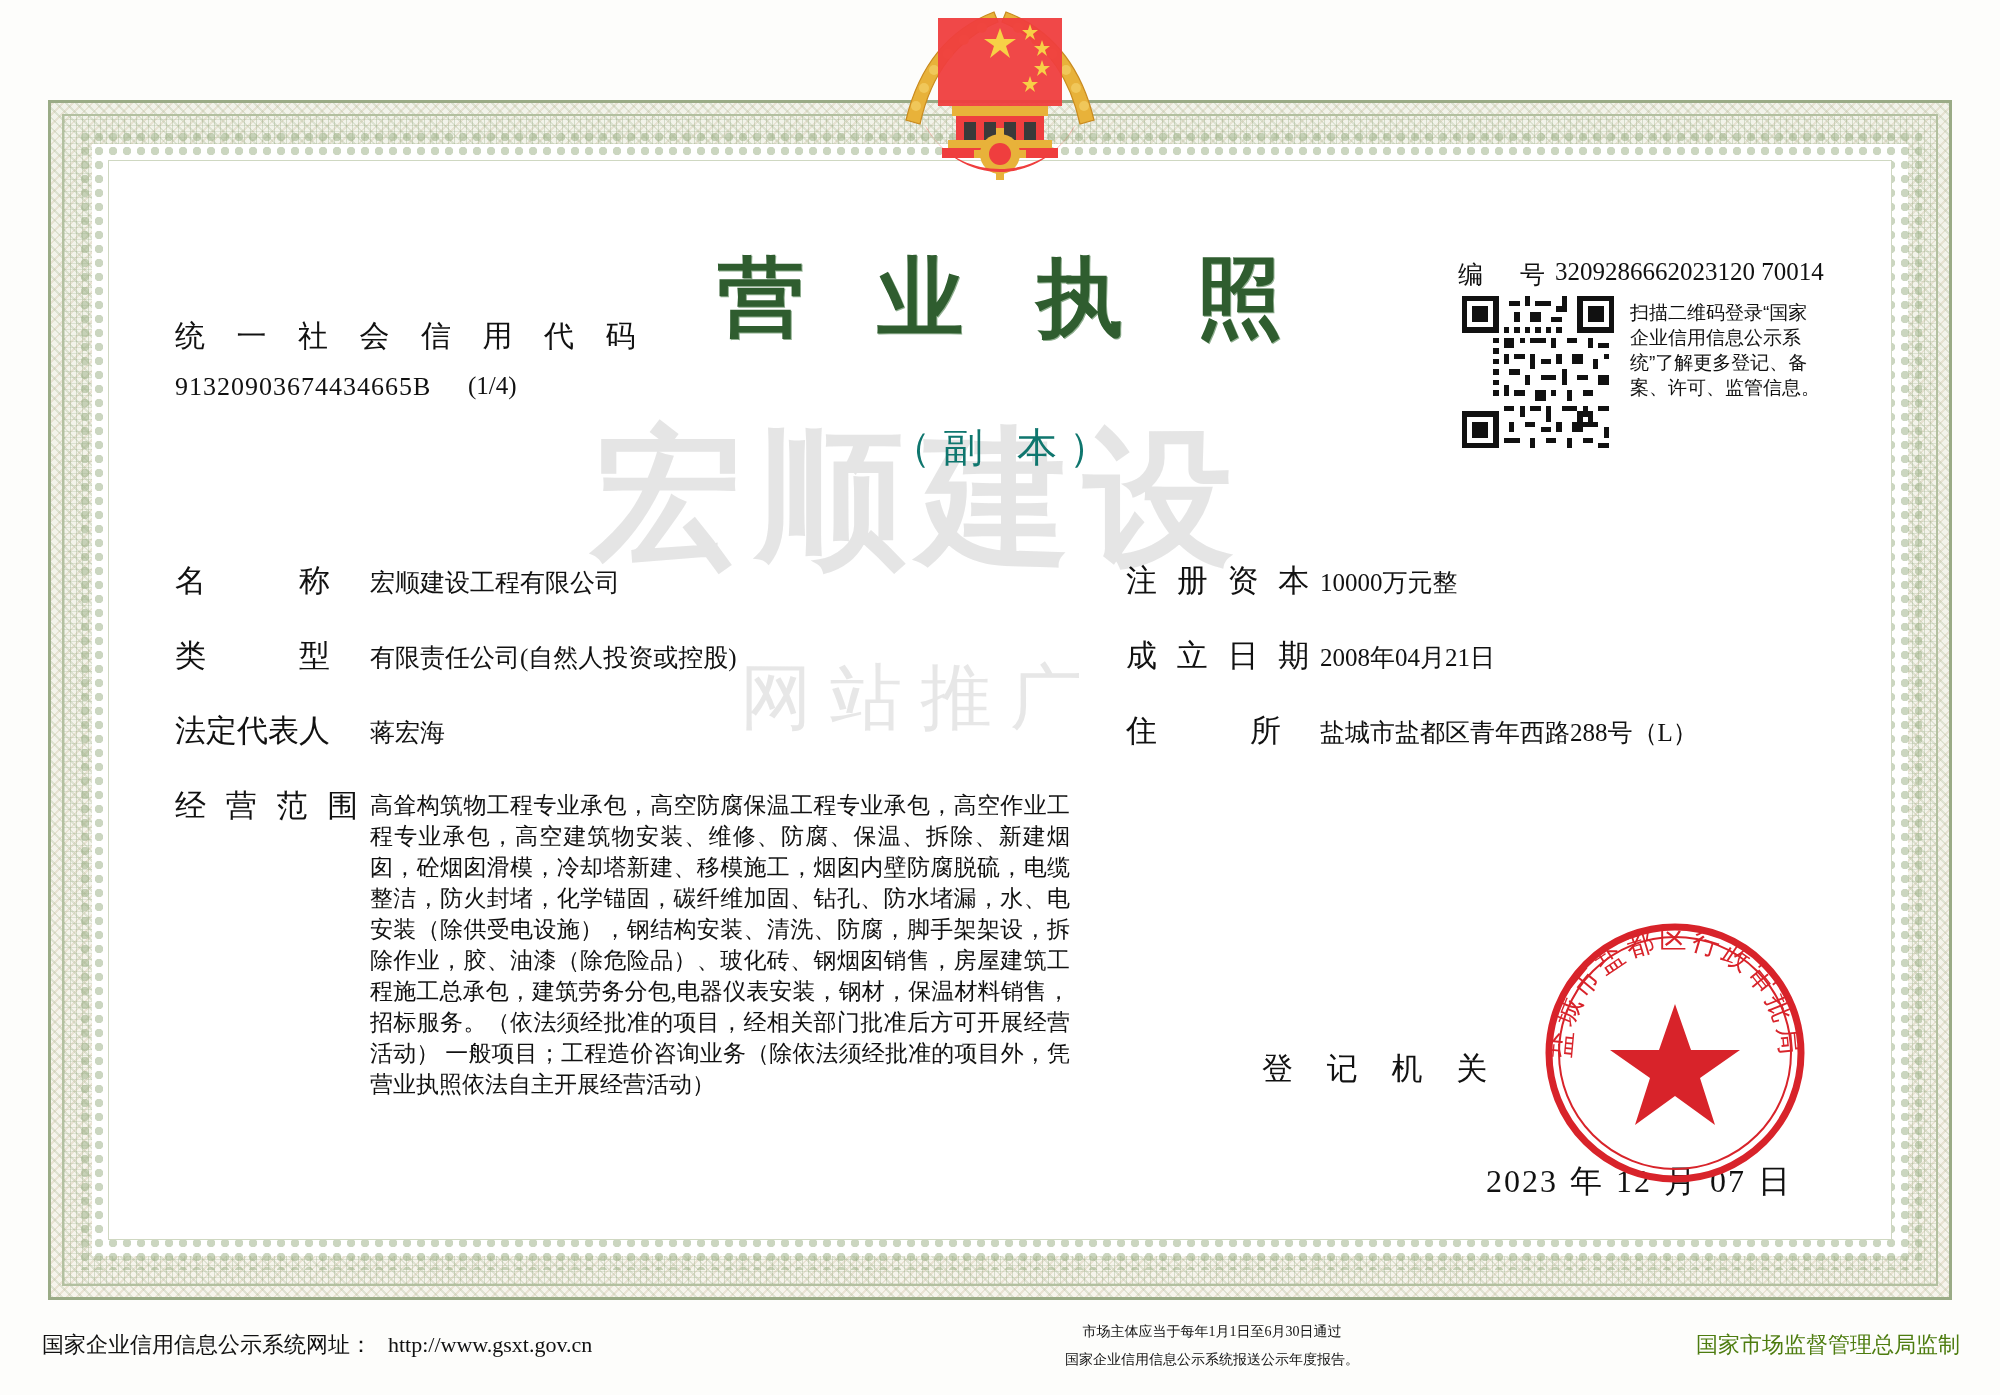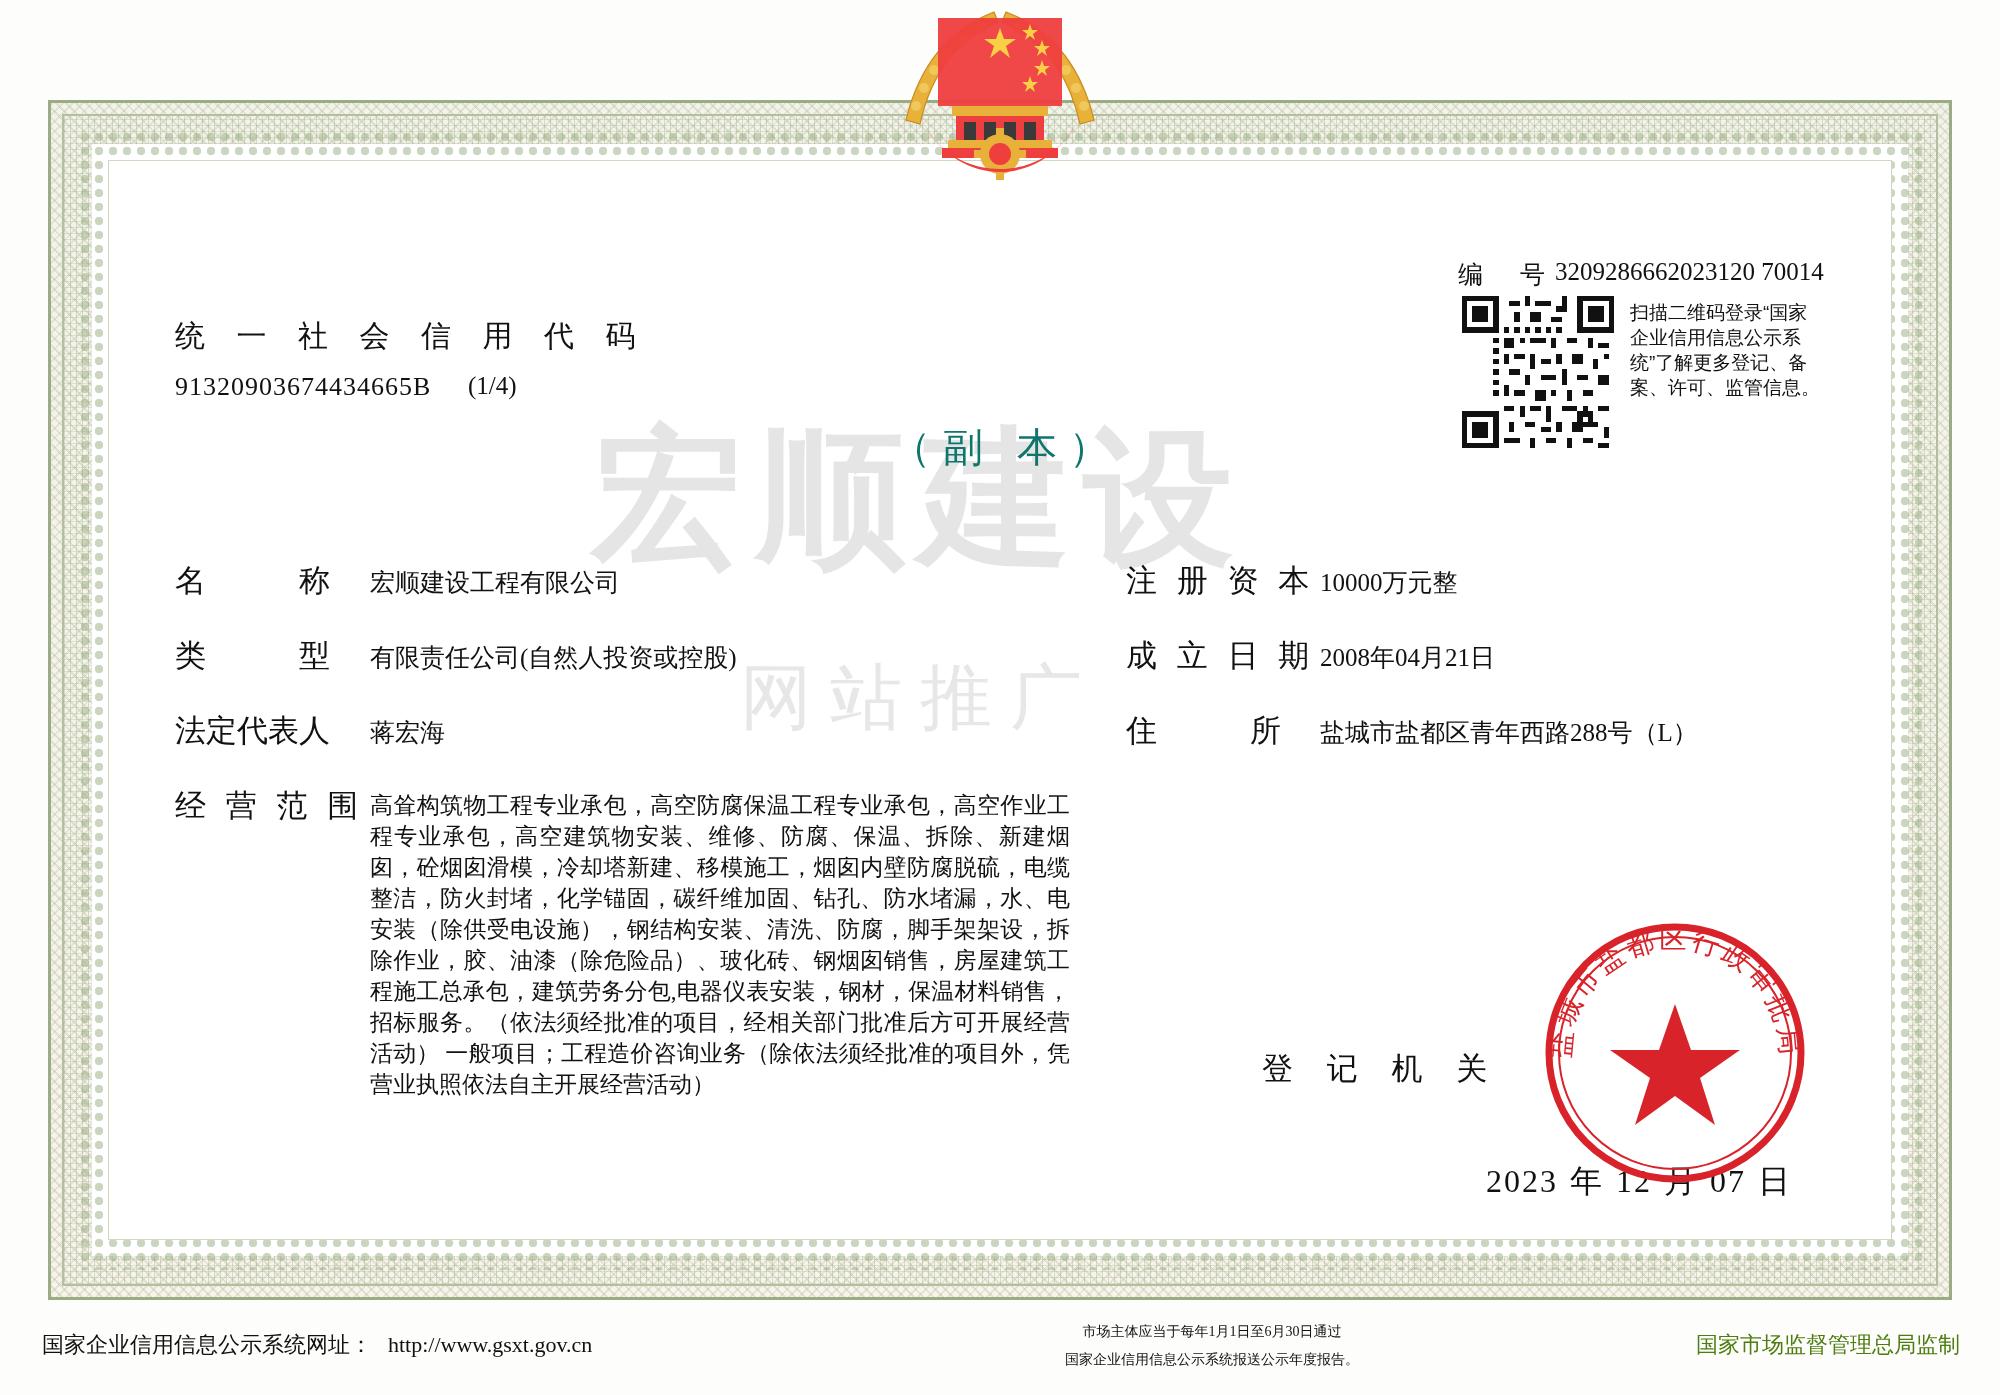--- a/index.html
+++ b/index.html
@@ -368,20 +368,21 @@
         <rect x="126" y="148" width="10" height="8"></rect>
       </g>
 
       <path d="M34 122 C70 186 150 186 186 122 L178 134 C146 178 74 178 42 134 Z" fill="#ef3e3e"></path>
     </svg>
   </div>
 
   <div class="watermark">宏顺建设</div>
   <div class="watermark2">网站推广</div>
 
+  <div class="title-main">营 业 执 照</div>
   <div class="title-sub">（副  本）</div>
 
   <div class="credit-label">统 一 社 会 信 用 代 码</div>
   <div class="credit-value">91320903674434665B</div>
   <div class="credit-page">(1/4)</div>
 
   <div class="serial-label">编　号</div>
   <div class="serial-value">3209286662023120 70014</div>
 
   <div class="qr-box">

